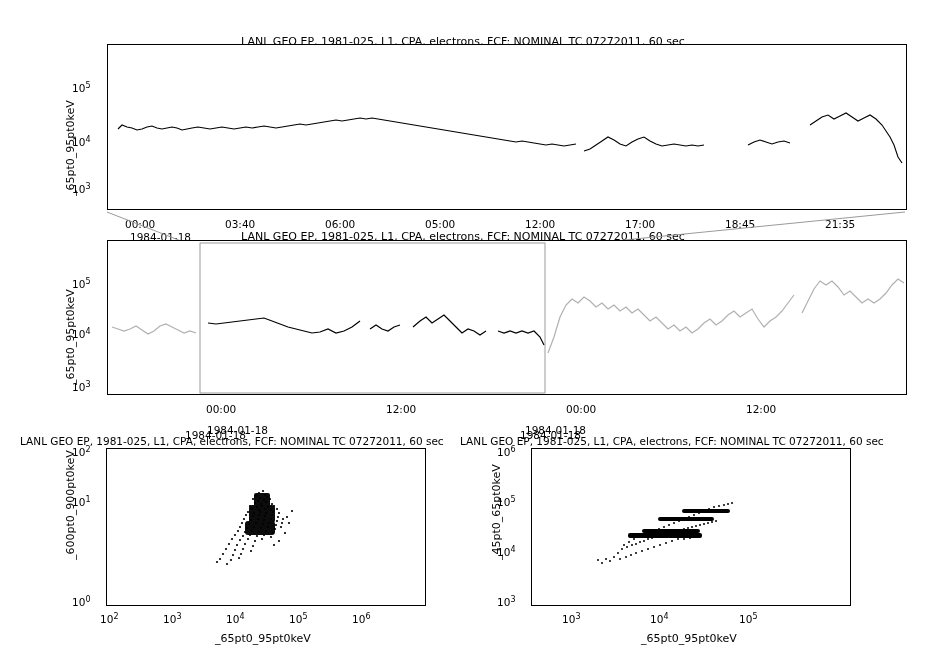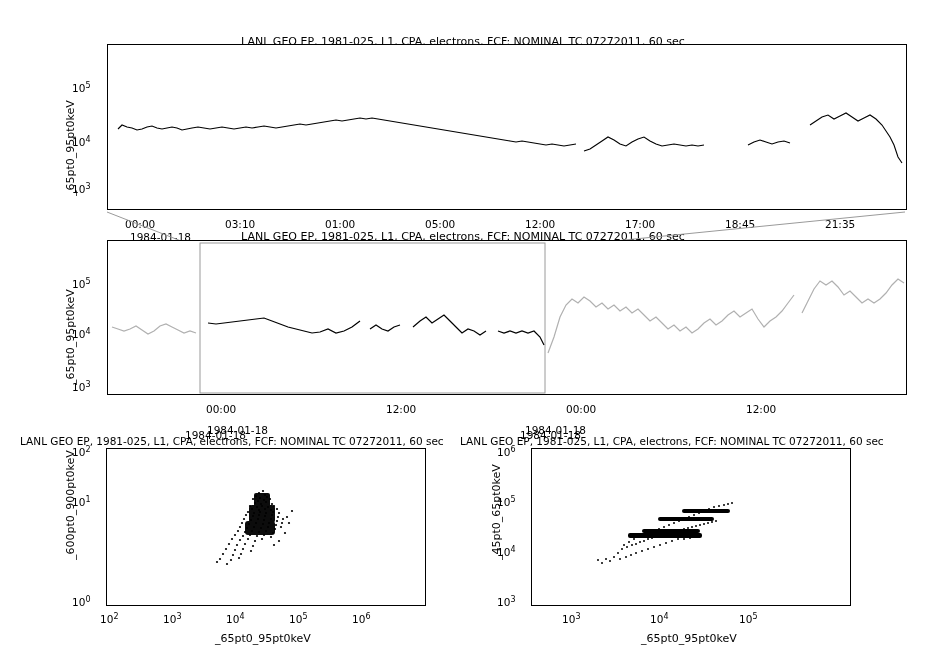--- a/index.html
+++ b/index.html
@@ -46,22 +46,22 @@
         778,86 782,92 786,100 790,112 794,118
       "></polyline>
     </svg>
   </div>
 
   <div class="ytick-label" style="left:72px;top:183px;">10<sup>3</sup></div>
   <div class="ytick-label" style="left:72px;top:136px;">10<sup>4</sup></div>
   <div class="ytick-label" style="left:72px;top:82px;">10<sup>5</sup></div>
 
   <div class="tick-label" style="left:125px;top:218px;">00:00</div>
-  <div class="tick-label" style="left:225px;top:218px;">03:10</div>
-  <div class="tick-label" style="left:325px;top:218px;">01:00</div>
+  <div class="tick-label" style="left:225px;top:218px;">03:40</div>
+  <div class="tick-label" style="left:325px;top:218px;">06:00</div>
   <div class="tick-label" style="left:425px;top:218px;">05:00</div>
   <div class="tick-label" style="left:525px;top:218px;">12:00</div>
   <div class="tick-label" style="left:625px;top:218px;">17:00</div>
   <div class="tick-label" style="left:725px;top:218px;">18:45</div>
   <div class="tick-label" style="left:825px;top:218px;">21:35</div>
 
   <div class="datecap" style="left:130px;top:231px;">1984-01-18</div>
 </div>
 
 <div class="panel">

